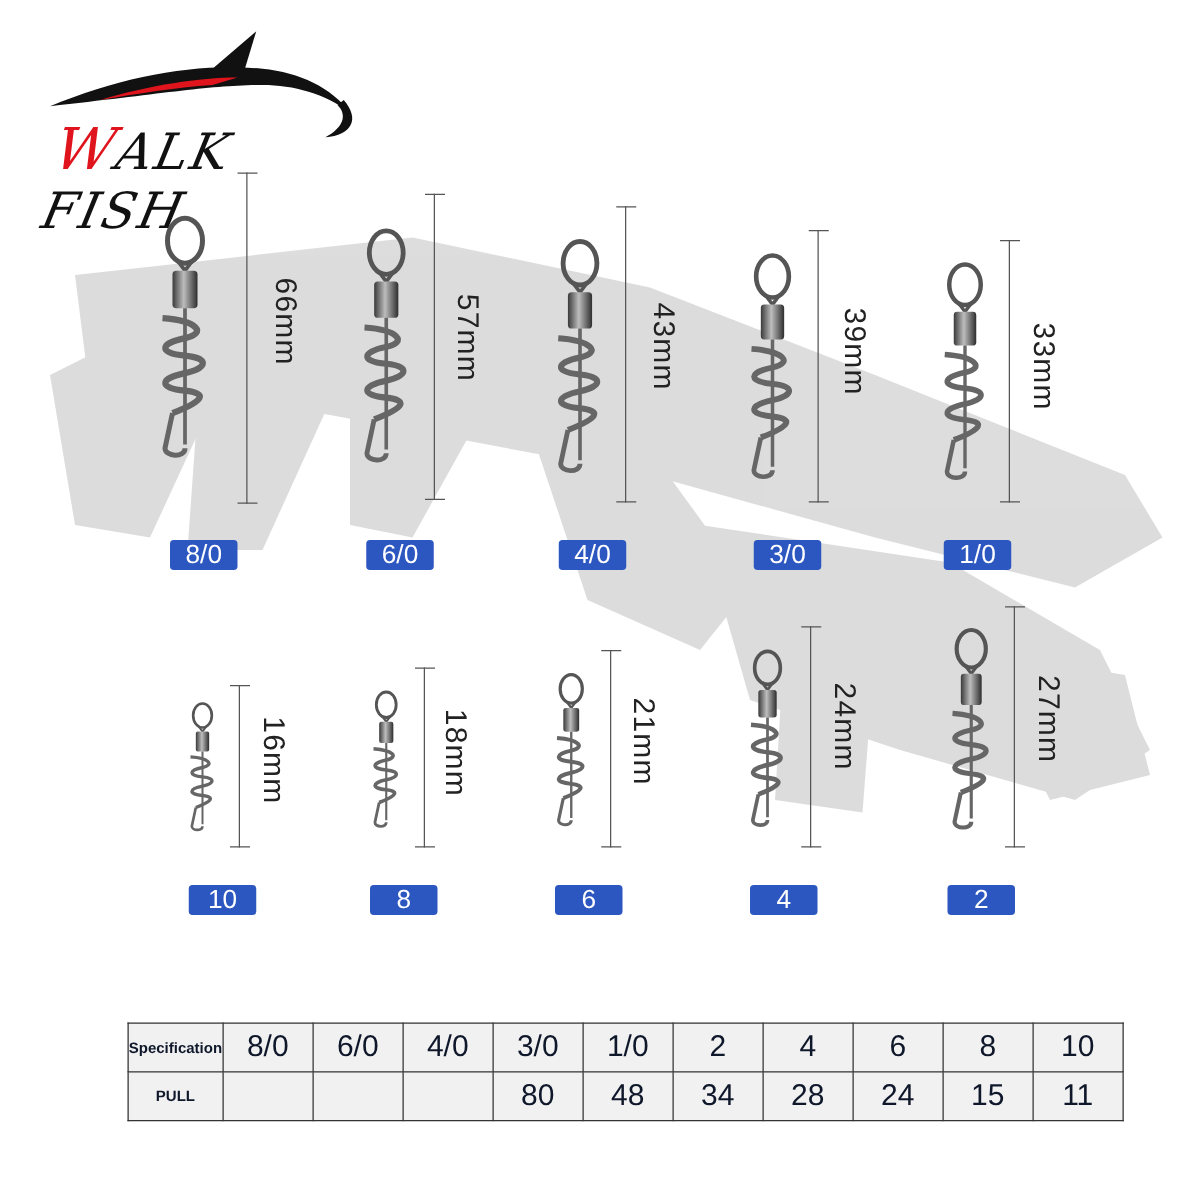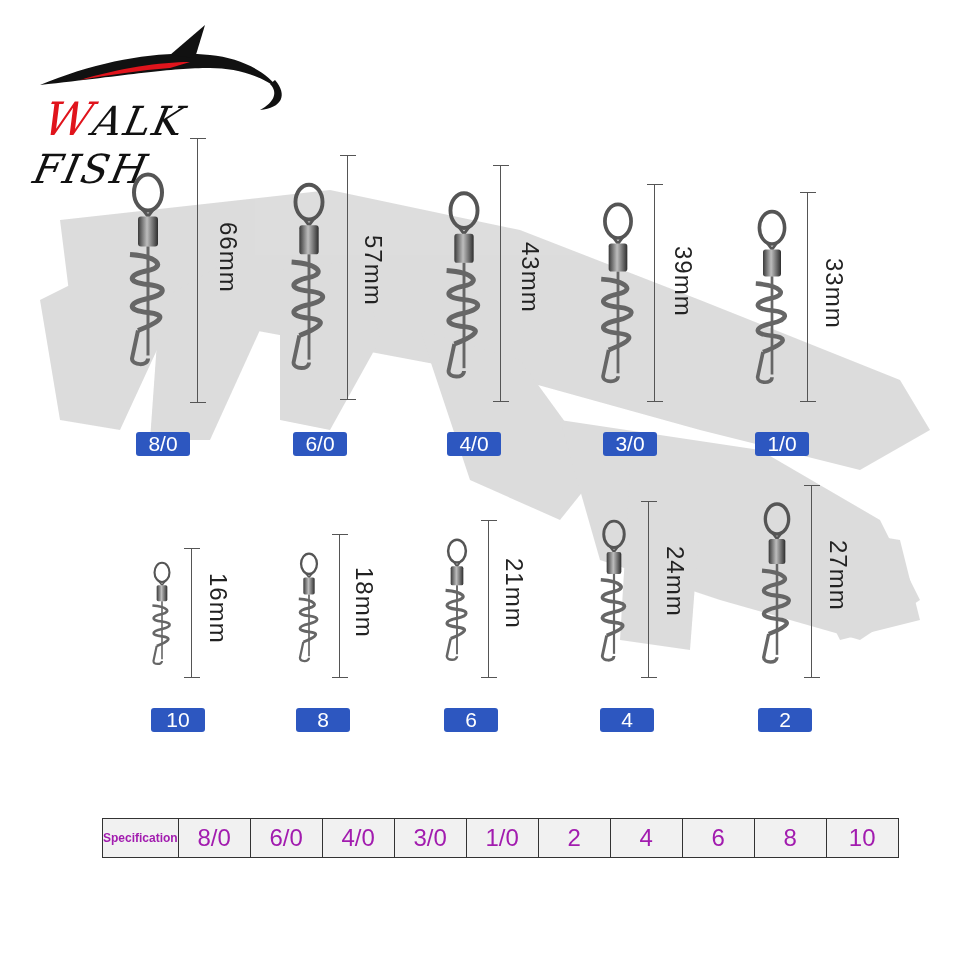--- a/index.html
+++ b/index.html
@@ -38,21 +38,21 @@
     background: #2d57c0; color: #fff; font-size: 21px; line-height: 24px;
     text-align: center;
   }
 
   .spec-table {
     position: absolute; left: 102px; top: 818px; border-collapse: collapse;
     background: #f1f1f1;
   }
   .spec-table td {
     border: 1.5px solid #333; height: 38px; text-align: center;
-    font-size: 24px; color: #a21caf; padding: 0;
+    font-size: 24px; color: #0f172a; padding: 0;
   }
   .spec-table td.head {
     font-size: 12px; font-weight: bold; width: 72px;
   }
   .spec-table td.val { width: 71px; }
 </style>
 </head>
 <body>
 
 <svg class="watermark" viewBox="0 0 960 960">
@@ -174,14 +174,27 @@
     <td class="val">6/0</td>
     <td class="val">4/0</td>
     <td class="val">3/0</td>
     <td class="val">1/0</td>
     <td class="val">2</td>
     <td class="val">4</td>
     <td class="val">6</td>
     <td class="val">8</td>
     <td class="val">10</td>
   </tr>
+  <tr>
+    <td class="head">PULL</td>
+    <td class="val"></td>
+    <td class="val"></td>
+    <td class="val"></td>
+    <td class="val">80</td>
+    <td class="val">48</td>
+    <td class="val">34</td>
+    <td class="val">28</td>
+    <td class="val">24</td>
+    <td class="val">15</td>
+    <td class="val">11</td>
+  </tr>
 </tbody>
   </table>
 
 </body></html>

